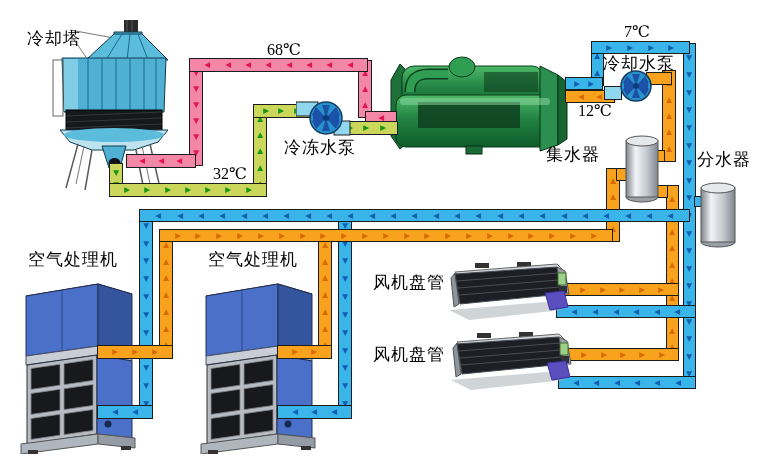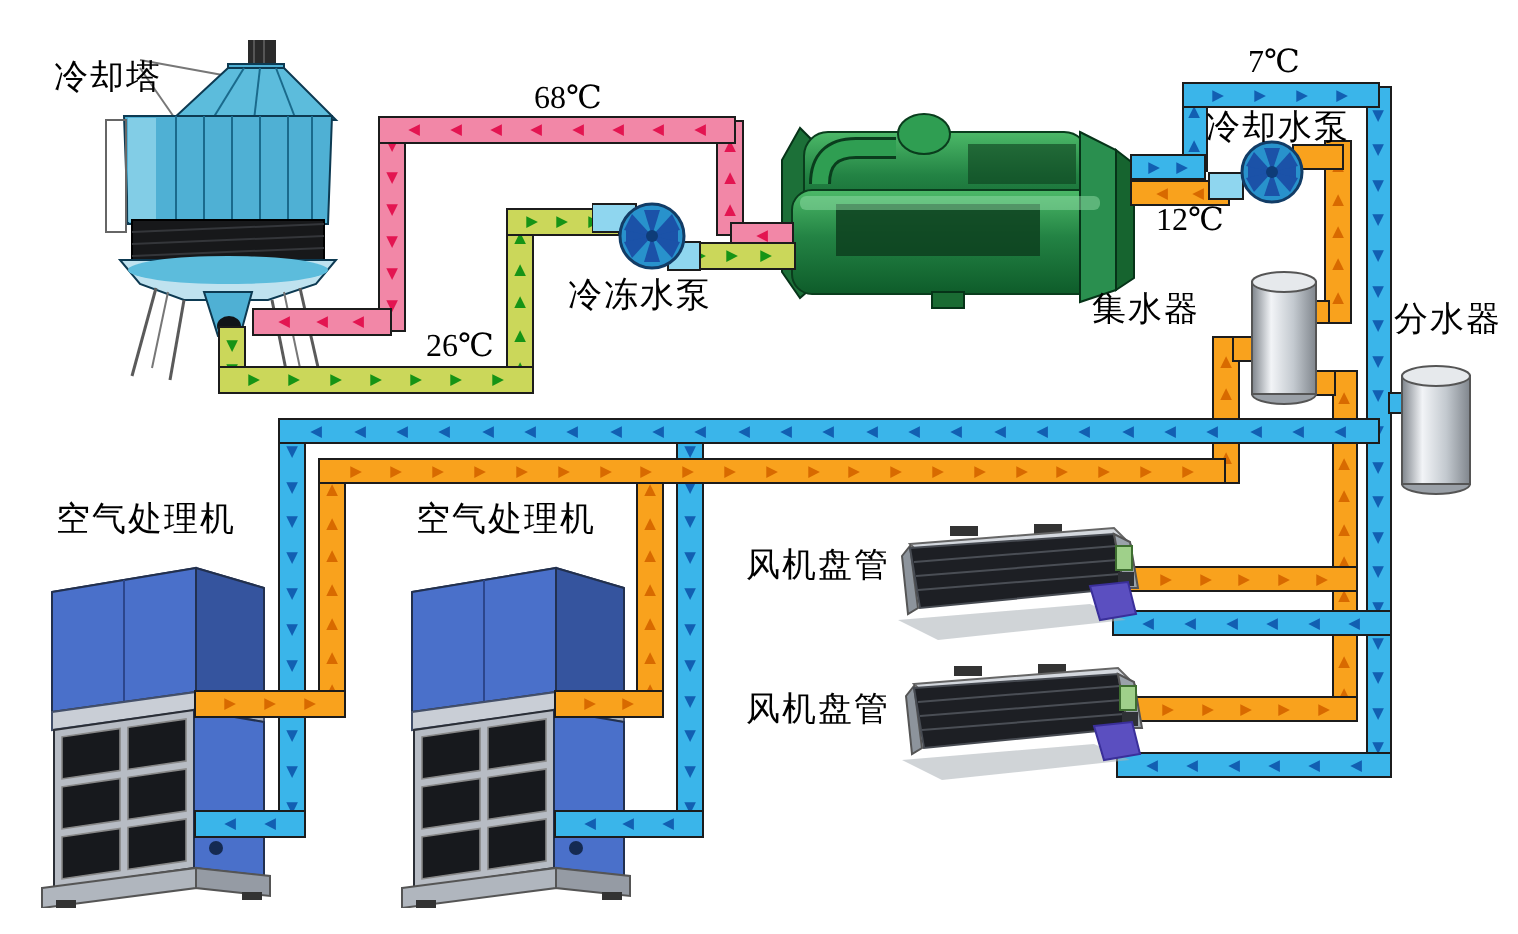--- a/index.html
+++ b/index.html
@@ -499,21 +499,21 @@
     <rect x="118" y="24" width="8" height="7" fill="#2f3136"></rect>
     <polygon points="104,31 123,29 127,45 109,48" fill="#5b4fc0" stroke="#3a2f9a"></polygon>
   </svg>
 
   <div class="lbl" style="left:27px;top:30px">冷却塔</div>
   <div class="lbl temp" style="left:267px;top:42px">68℃</div>
   <div class="lbl temp" style="left:624px;top:24px">7℃</div>
   <div class="lbl" style="left:603px;top:55px">冷却水泵</div>
   <div class="lbl temp" style="left:578px;top:103px">12℃</div>
   <div class="lbl" style="left:284px;top:139px">冷冻水泵</div>
-  <div class="lbl temp" style="left:213px;top:166px">26℃</div>
+  <div class="lbl temp" style="left:213px;top:166px">32℃</div>
   <div class="lbl" style="left:546px;top:146px">集水器</div>
   <div class="lbl" style="left:697px;top:151px">分水器</div>
   <div class="lbl" style="left:28px;top:251px">空气处理机</div>
   <div class="lbl" style="left:208px;top:251px">空气处理机</div>
   <div class="lbl" style="left:373px;top:274px">风机盘管</div>
   <div class="lbl" style="left:373px;top:346px">风机盘管</div>
 
 </div>
 
 </body></html>

